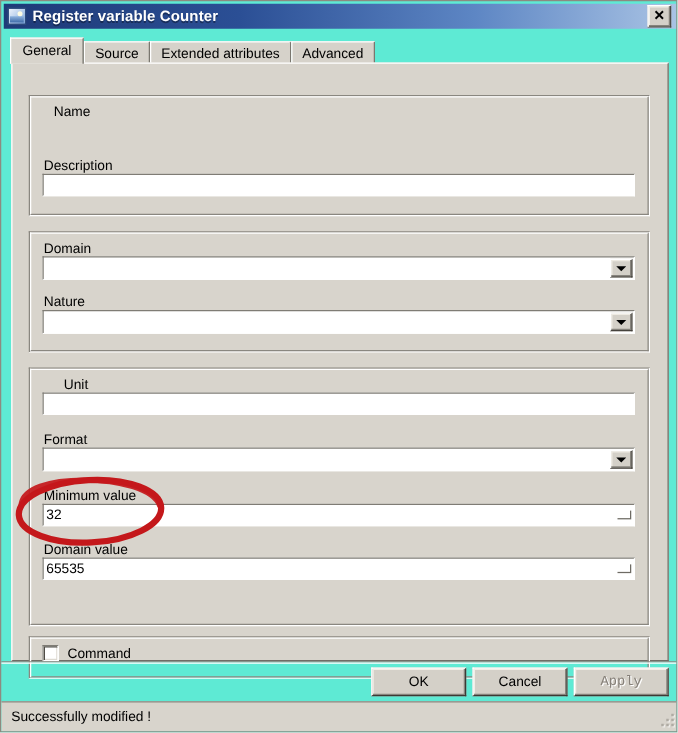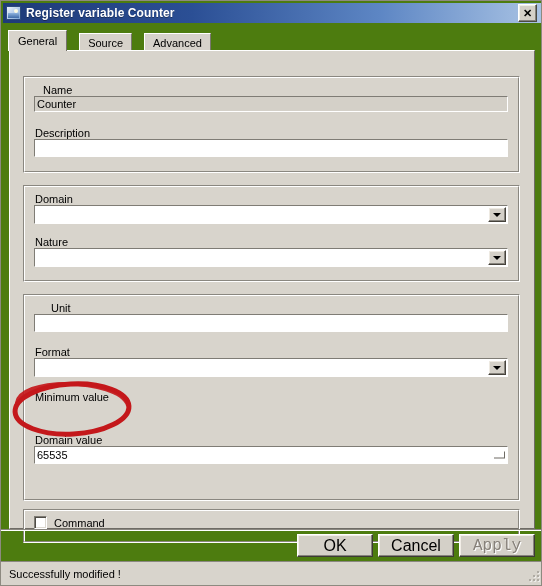--- a/index.html
+++ b/index.html
@@ -11,21 +11,21 @@
   body {
     font-family: "Liberation Sans", sans-serif;
     font-size: 11px;
     color: #000000;
   }
   #app {
     position: relative;
     width: 542px;
     height: 586px;
     overflow: hidden;
-    background: #4d7c0f;
+    background: #5eead4;
     box-sizing: border-box;
     border: 1px solid #8d8a80;
   }
 
   
   .titlebar {
     position: absolute;
     left: 2px; top: 2px;
     width: 538px; height: 20px;
     background: linear-gradient(to right, #1e3a78 0%, #2b4f95 35%, #5d86c4 70%, #a9c3e4 100%);
@@ -103,21 +103,21 @@
     padding: 0 8px;
     background: #d6d2ca;
     border: 1px solid;
     border-color: #ffffff #7a776f #d6d2ca #ffffff;
     border-bottom: none;
     display: flex;
     align-items: center;
     font-size: 11px;
     color: #000;
     box-sizing: border-box;
-    margin-right: 12px;
+    margin-right: 0;
     cursor: default;
     white-space: nowrap;
   }
   .tab.active {
     height: 21px;
     background: #d8d4cc;
     padding: 0 9px;
     position: relative;
     z-index: 3;
     margin-left: -1px;
@@ -270,21 +270,21 @@
     position: absolute;
     height: 23px;
     background: #d4d0c8;
     border: 1px solid;
     border-color: #ffffff #3d3a35 #3d3a35 #ffffff;
     box-shadow: inset -1px -1px 0 #86837c, inset 1px 1px 0 #f2eee7;
     box-sizing: border-box;
     display: flex;
     align-items: center;
     justify-content: center;
-    font-size: 16px;
+    font-size: 11px;
     color: #000000;
     cursor: default;
     white-space: nowrap;
   }
   .btn.disabled {
     color: #868079;
     text-shadow: 1px 1px 0 #ffffff;
   }
 
   
@@ -350,34 +350,34 @@
   </div>
 
   <div class="tabstrip">
     <div class="tab active">
       <span>General</span>
     </div>
     <div class="tab">
       <span>Source</span>
     </div>
     <div class="tab">
+      <span>Extended attributes</span>
+    </div>
+    <div class="tab">
       <span>Advanced</span>
     </div>
   </div>
 
   <div class="tabpage"></div>
 
   <div class="group" style="left:22px; top:75px; width:497px; height:97px;">
     <div class="group-inner"></div>
   </div>
 
   <div class="field-label" style="left:42px; top:83px;">Name</div>
-  <div class="textbox disabled" style="left:33px; top:95px; width:474px; height:16px;">
-    <span class="val">Counter</span>
-  </div>
 
   <div class="field-label" style="left:34px; top:126px;">Description</div>
   <div class="textbox" style="left:33px; top:138px; width:474px; height:18px;">
     <span class="val"></span>
   </div>
 
   <div class="group" style="left:22px; top:184px; width:497px; height:97px;">
     <div class="group-inner"></div>
   </div>
 
@@ -408,20 +408,24 @@
 
   <div class="field-label" style="left:34px; top:345px;">Format</div>
   <div class="combo" style="left:33px; top:357px; width:474px; height:19px;">
     <div class="combo-val"></div>
     <div class="arrow-btn">
       <span class="caret"></span>
     </div>
   </div>
 
   <div class="field-label" style="left:34px; top:390px;">Minimum value</div>
+  <div class="textbox" style="left:33px; top:402px; width:474px; height:18px;">
+    <span class="val">32</span>
+    <span class="browse-nub"></span>
+  </div>
 
   <div class="field-label" style="left:34px; top:433px;">Domain value</div>
   <div class="textbox" style="left:33px; top:445px; width:474px; height:18px;">
     <span class="val">65535</span>
     <span class="browse-nub"></span>
   </div>
 
   <div class="group" style="left:22px; top:508px; width:497px; height:34px;">
     <div class="group-inner"></div>
   </div>

